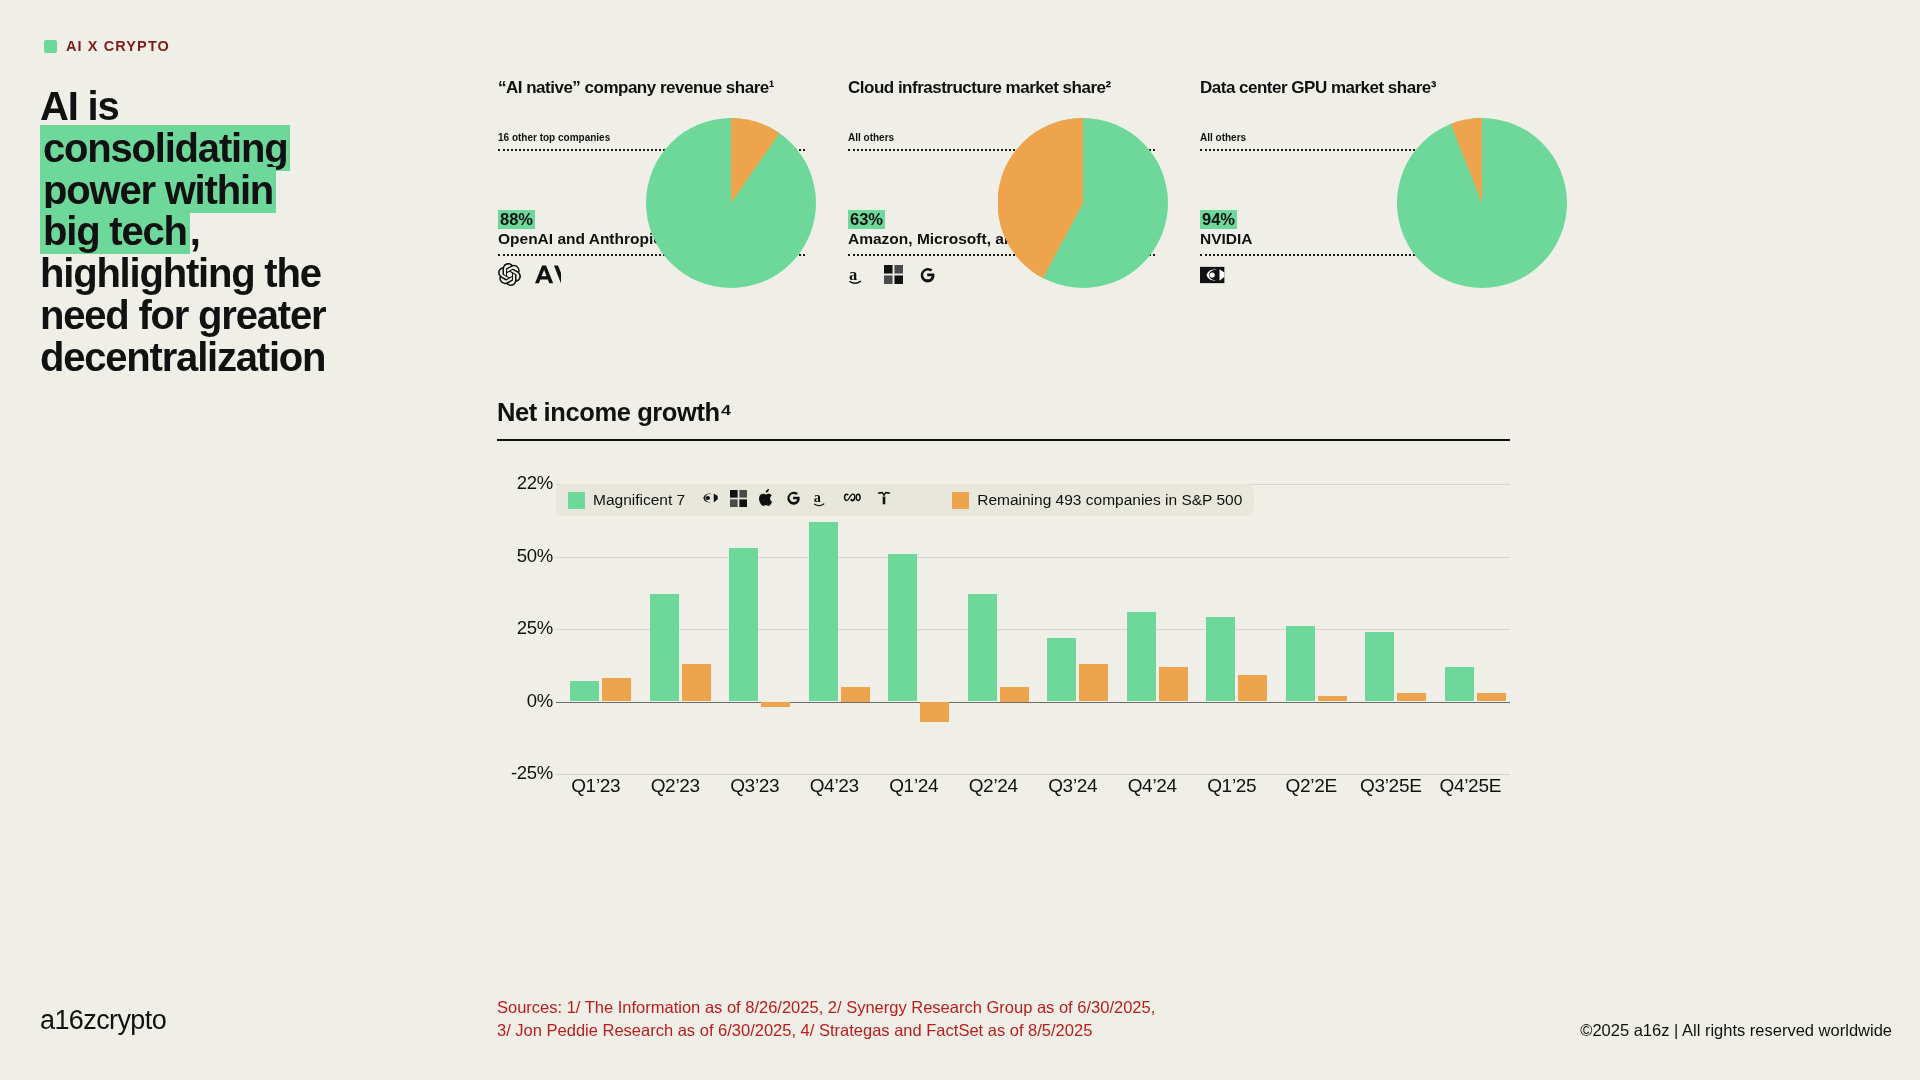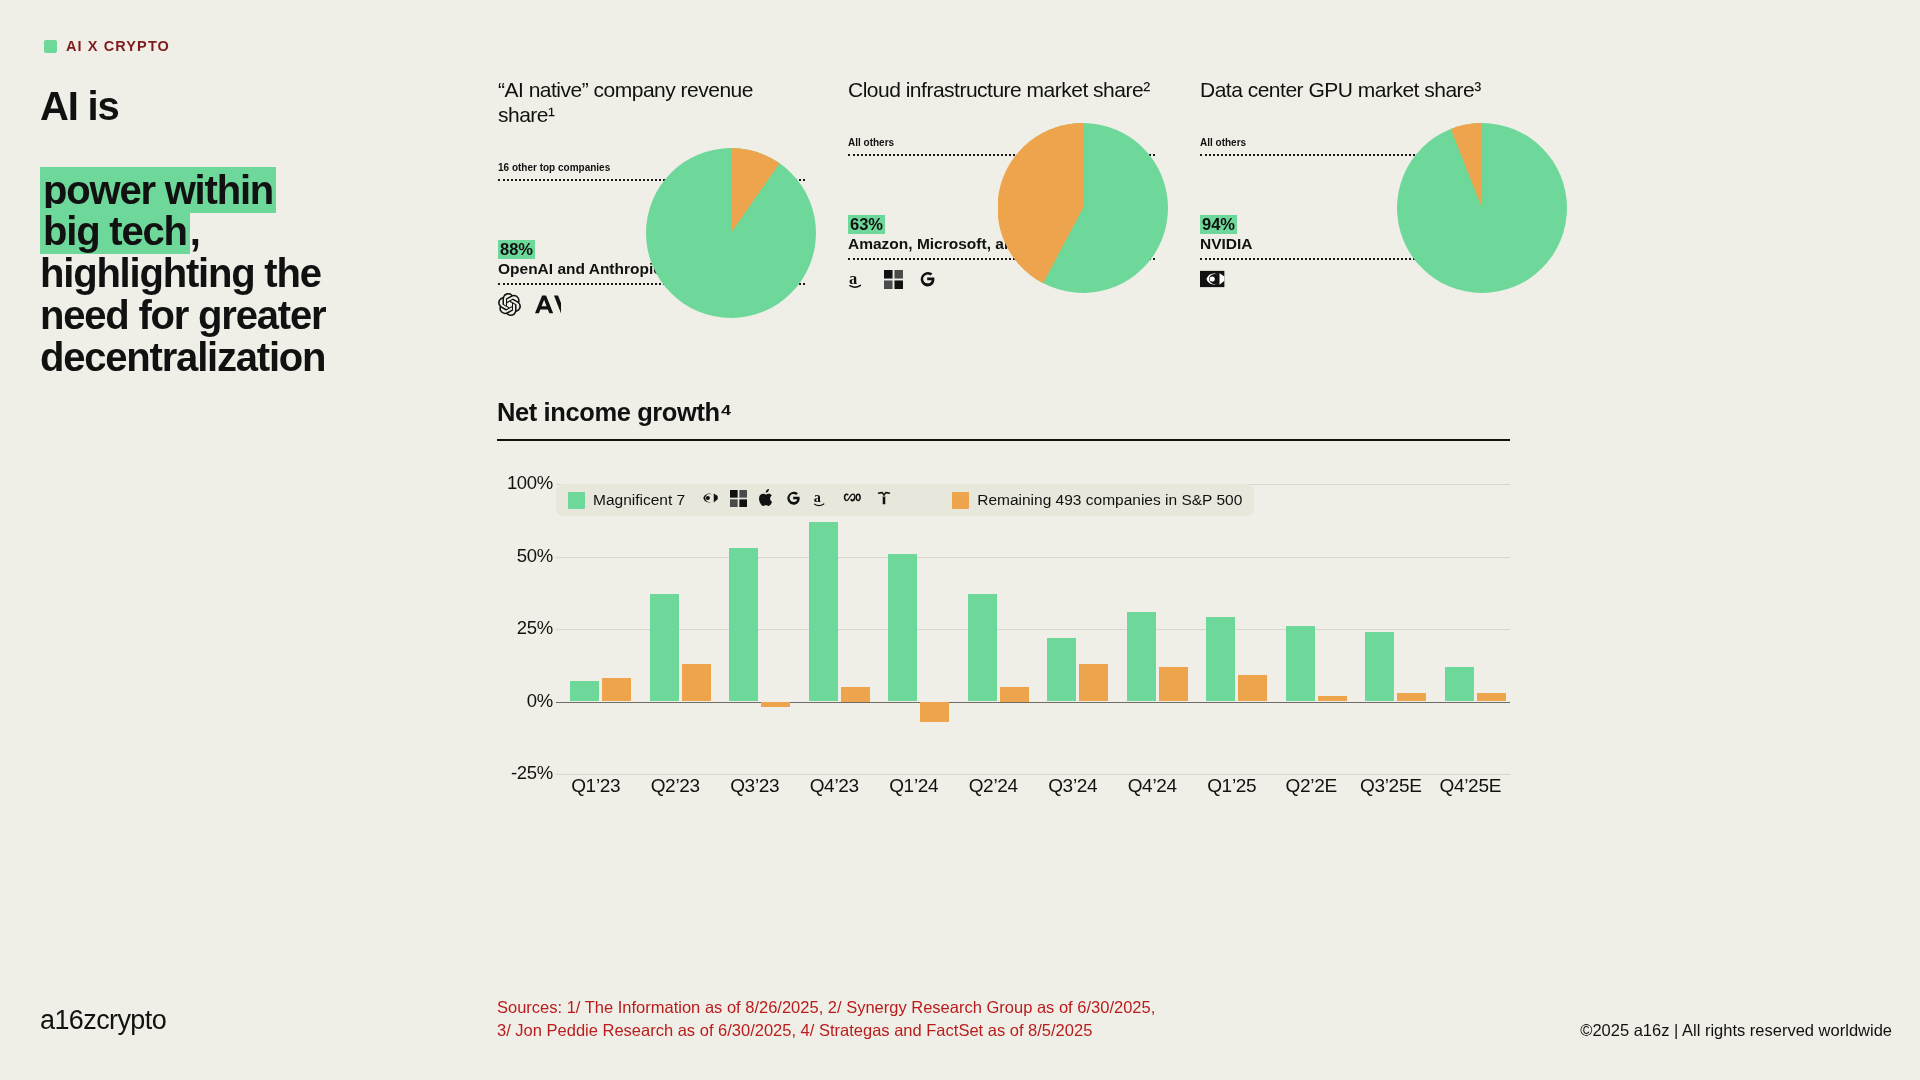--- a/index.html
+++ b/index.html
@@ -32,21 +32,21 @@
     font-size:27px;letter-spacing:-0.6px;font-weight:500;color:#111;
   }
 
   
   .pies{position:absolute;left:490px;top:0;width:1430px;height:430px;}
   .pie-col{position:absolute;top:78px;width:420px;}
   .pie-col.c1{left:8px;}
   .pie-col.c2{left:358px;}
   .pie-col.c3{left:710px;}
   .pie-title{
-    font-size:21px;font-weight:normal;line-height:1.18;letter-spacing:-0.5px;
+    font-size:17px;font-weight:bold;line-height:1.18;letter-spacing:-0.5px;
     width:310px;
   }
   .pie-body{position:relative;margin-top:34px;height:200px;}
   .pie-label{font-size:10px;font-weight:bold;line-height:1.2;}
   .dotline{
     border-bottom:2.4px dotted #1a1a1a;margin-top:5px;width:307px;
   }
   .pct{
     display:inline-block;background:#6ed79a;font-size:16.5px;font-weight:bold;
     padding:0 2px;
@@ -104,21 +104,21 @@
 <div class="page">
 
   <div class="left">
     <div class="eyebrow">
       <span class="eyebrow-dot"></span>
       <span class="eyebrow-text">AI X CRYPTO</span>
     </div>
 
     <div class="headline">
       <span>AI is</span><br>
-      <br>
+      <span class="hl">consolidating</span><br>
       <span class="hl">power within</span><br>
       <span class="hl">big tech</span><span>,</span><br>
       <span>highlighting the</span><br>
       <span>need for greater</span><br>
       <span>decentralization</span>
     </div>
 
     <div class="brand">a16zcrypto</div>
   </div>
 
@@ -231,21 +231,21 @@
       </div>
     </div>
   </div>
 
   <div class="chart-wrap">
     <div class="chart-title">Net income growth⁴</div>
     <div class="chart-rule"></div>
   </div>
 
   <div class="ylabels" id="yaxis">
-      <div class="ylab" style="top: -12px;">100%</div>
+      <div class="ylab" style="top: -12px;">22%</div>
       <div class="ylab" style="top: 60.5px;">50%</div>
       <div class="ylab" style="top: 133px;">25%</div>
       <div class="ylab" style="top: 205.5px;">0%</div>
       <div class="ylab" style="top: 278px;">-25%</div>
     </div>
   <div id="gridlines">
       <div class="grid" style="top: 484px;"></div>
       <div class="grid" style="top: 556.5px;"></div>
       <div class="grid" style="top: 629px;"></div>
       <div class="zeroline" style="top: 701.5px;"></div>

